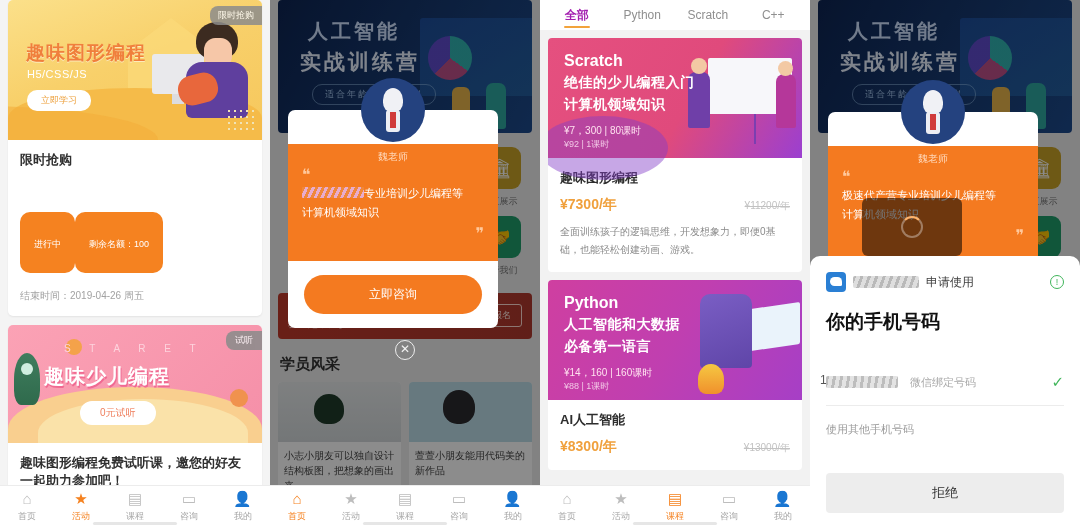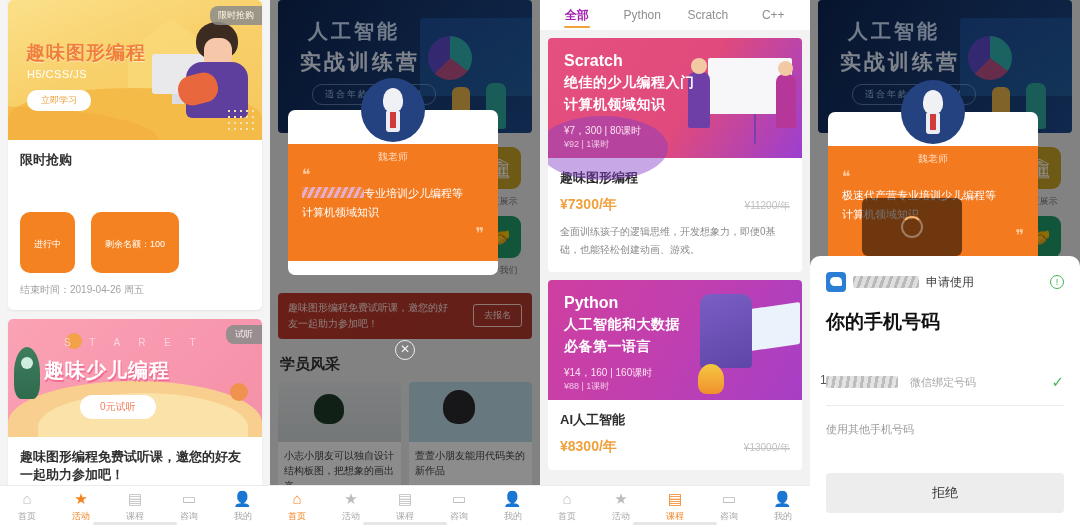--- a/index.html
+++ b/index.html
@@ -37,26 +37,26 @@
   .b1-person .arm { position:absolute; left:0px; top:52px; width:40px; height:30px;
     background:#e8673c; border-radius:14px; transform:rotate(-14deg); }
   .b1-monitor { position:absolute; right:58px; top:54px; width:52px; height:40px;
     background:#e9e9ec; border-radius:3px; }
   .b1-monitor:after { content:""; position:absolute; left:20px; top:40px; width:12px; height:10px; background:#dcdce0; }
   .b1-dots { position:absolute; right:8px; bottom:10px; width:28px; height:22px;
     background-image:radial-gradient(#f0e3b6 1px, transparent 1px); background-size:6px 6px; }
 
   .c-body { padding:11px 12px 13px; }
   .c-h { font-size:13px; font-weight:bold; color:#303030; }
-  .pills { margin-top:9px; display:flex; gap:16px; align-items:flex-start; }
+  .pills { margin-top:9px; display:flex; gap:0; align-items:flex-start; }
   .pill { font-size:9px; color:#fff; border-radius:10px; padding:4px 10px; white-space:nowrap; }
   .pill.orange { background:#f58220; }
   .pill.green { background:#86d06a; }
   .pill-right { margin-left:auto; font-size:10px; color:#9a9a9a; }
-  .c-meta { margin-top:10px; font-size:10px; color:#a2a2a2; }
+  .c-meta { margin-top:16px; font-size:10px; color:#a2a2a2; }
 
   .banner2 { position:relative; height:118px; background:linear-gradient(135deg,#fba2b5,#f58fa8); }
   .banner2 .blob { position:absolute; left:0; bottom:0; width:100%; height:56px;
     background:#f9cf8f; border-radius:50% 50% 0 0 / 42px 42px 0 0; }
   .banner2 .blob2 { position:absolute; left:30px; bottom:0; width:210px; height:44px;
     background:#fae2a9; border-radius:50% 50% 0 0/34px 34px 0 0; }
   .b2-star { position:absolute; left:56px; top:18px; width:160px; font-size:10px;
     letter-spacing:8px; color:#fdd3dd; }
   .b2-title { position:absolute; left:36px; top:38px; font-size:20px; font-weight:bold;
     color:#fff; letter-spacing:1px; text-shadow:1px 2px 0 #f06a92; }
@@ -387,20 +387,21 @@
       </div>
       <div class="orange">
         <div class="who">魏老师</div>
         <div class="q1">❝</div>
         <div class="body">
           <span class="redact"></span><span>专业培训少儿编程等</span><br>
           <span>计算机领域知识</span>
         </div>
         <div class="q2">❞</div>
       </div>
+      <div class="mbtn">立即咨询</div>
     </div>
     <div class="closebtn">✕</div>
 
     <div class="nav">
       <div class="nv on">
         <div class="ni">⌂</div>
         <div class="nt">首页</div>
       </div>
       <div class="nv">
         <div class="ni">★</div>

